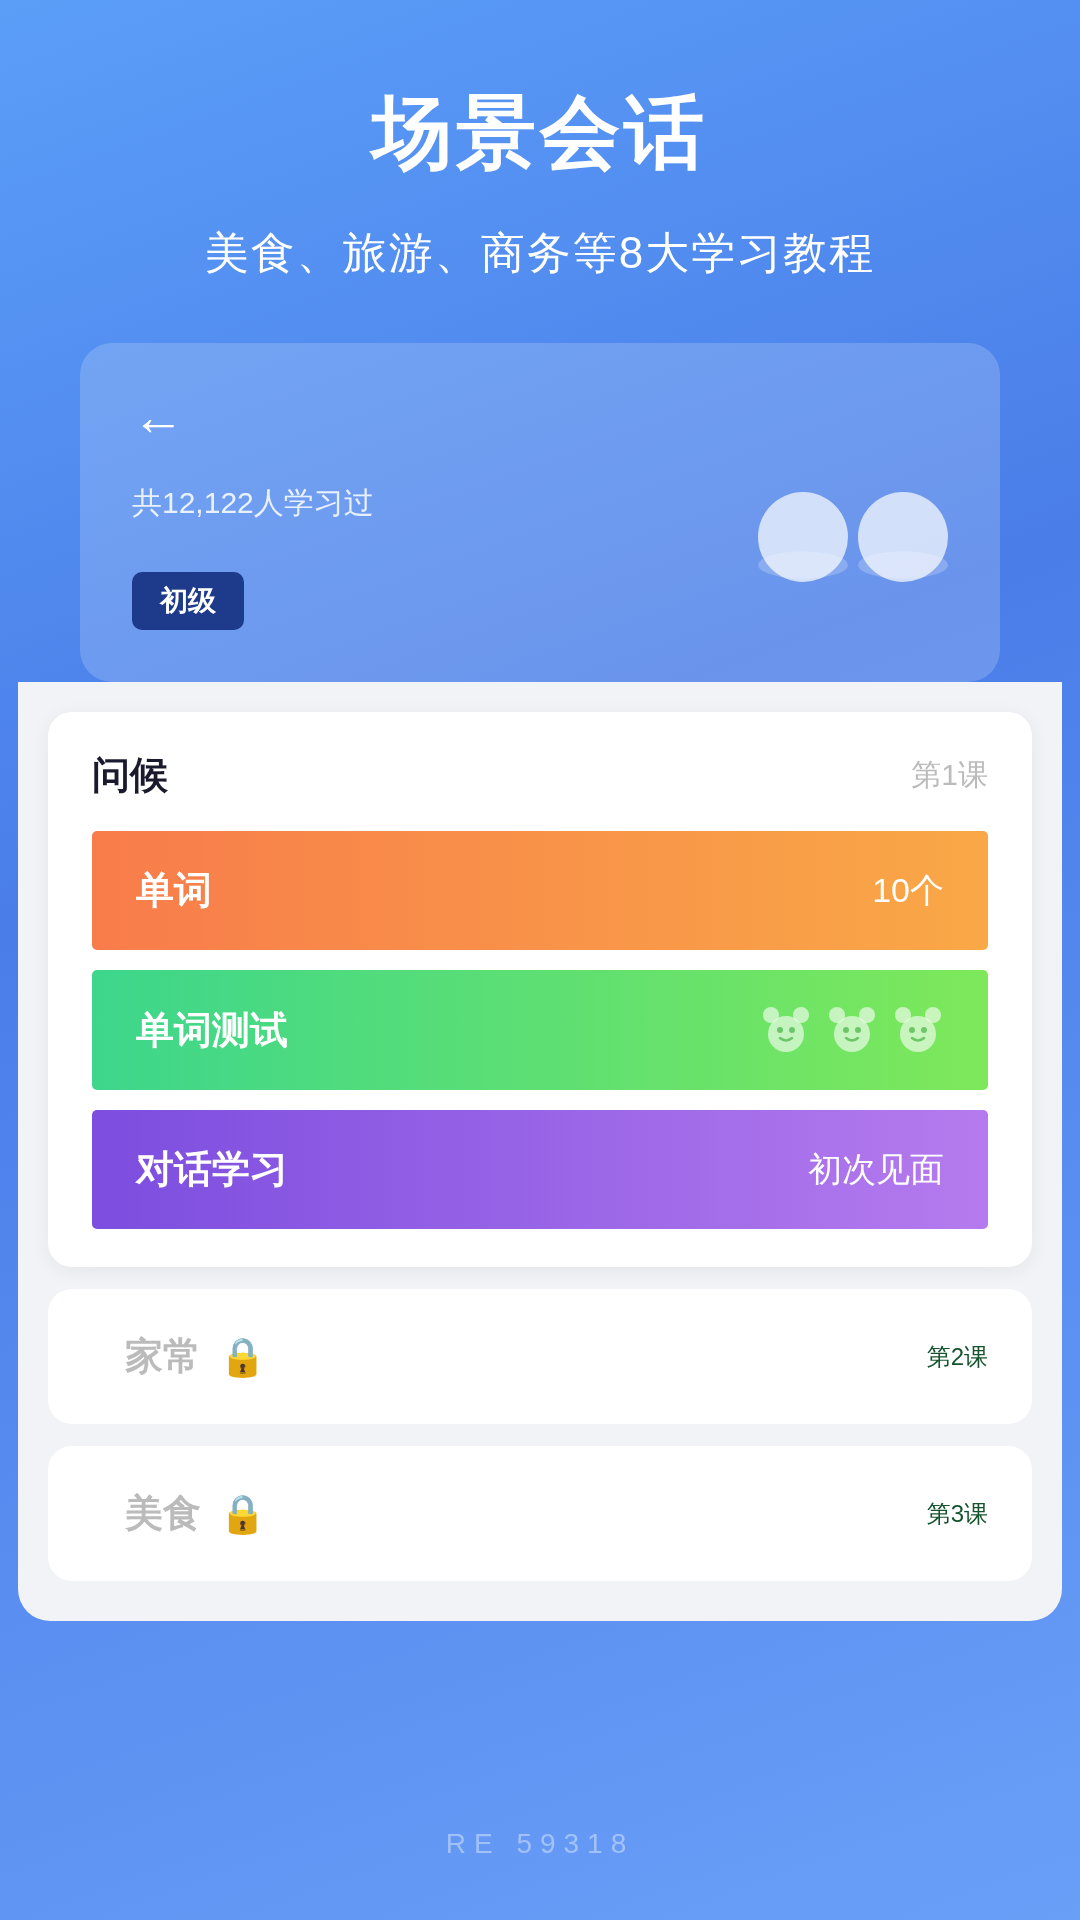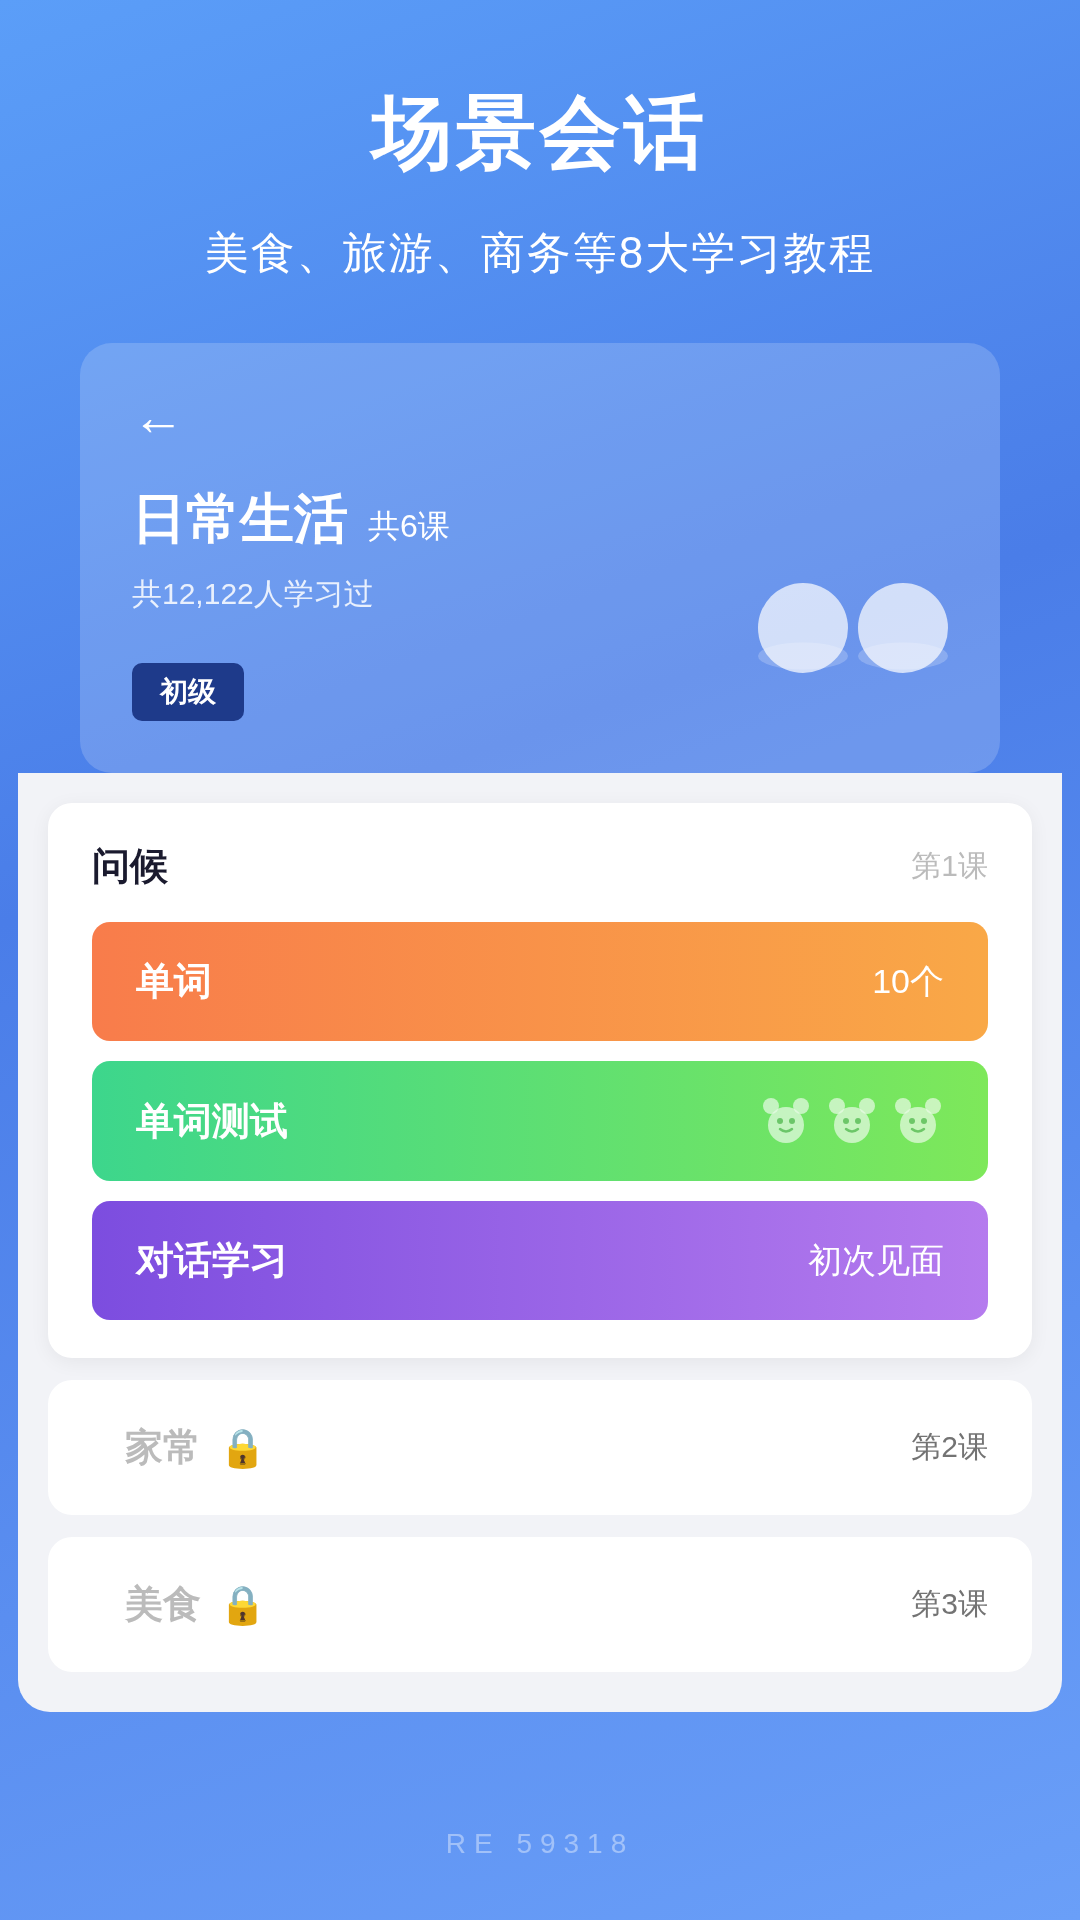--- a/index.html
+++ b/index.html
@@ -196,21 +196,21 @@
     }
 
     
     .sub-items {
       display: flex;
       flex-direction: column;
       gap: 20px;
     }
 
     .sub-item {
-      border-radius: 18px;
+      border-radius: 5px;
       padding: 34px 44px;
       display: flex;
       justify-content: space-between;
       align-items: center;
       cursor: pointer;
     }
 
     .sub-item-vocab {
       background: linear-gradient(90deg, #f87c4b 0%, #f9a847 100%);
     }
@@ -270,22 +270,22 @@
       font-weight: 600;
       color: #bbb;
     }
 
     .lock-icon {
       color: #ccc;
       font-size: 38px;
     }
 
     .lesson-locked-number {
-      font-size: 30px;
-      color: #737373;
+      font-size: 24px;
+      color: #14532d;
     }
 
     
     .watermark {
       position: fixed;
       bottom: 60px;
       left: 50%;
       transform: translateX(-50%);
       color: rgba(255,255,255,0.4);
       font-size: 28px;
@@ -301,24 +301,20 @@
   <h1 class="header-title">场景会话</h1>
 
   <p class="header-subtitle">美食、旅游、商务等8大学习教程</p>
 
   <div class="course-card">
 
     <div class="back-btn">
       <span class="back-arrow">←</span>
     </div>
 
-    <div class="course-title-row">
-      <span class="course-title">日常生活</span>
-      <span class="course-lesson-count">共6课</span>
-    </div>
 
     <p class="course-learner-count">共12,122人学习过</p>
 
     <div class="decoration">
       <div class="deco-circle-left"></div>
       <div class="deco-circle-right"></div>
       <div class="deco-reflection">
         <div class="deco-ref-circle"></div>
         <div class="deco-ref-circle"></div>
       </div>

